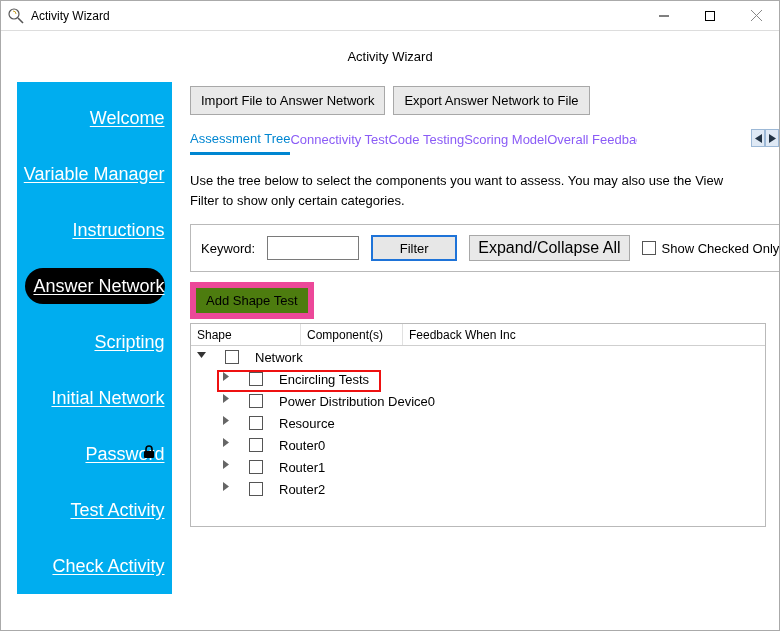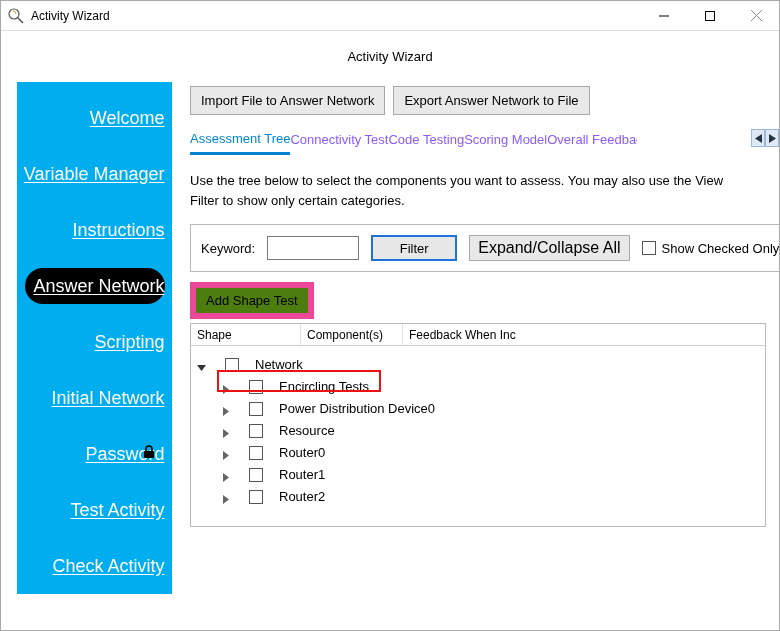--- a/index.html
+++ b/index.html
@@ -193,21 +193,21 @@
     height: 100%;
     display: flex; align-items: center;
   }
   .col.c1 { width: 246px; }
   .col.c2 { width: 110px; }
   .col.c3 { width: 102px; }
   .col.c4 { flex: 1; white-space: nowrap; overflow: hidden; border-right: none;}
   .sort-caret { margin-left: 2px; font-size: 9px; position: relative; top: -4px;}
   .tg-body { padding: 4px 0 0 6px; }
   .node {
-    display: flex; align-items: flex-end;
+    display: flex; align-items: flex-start;
     height: 22px;
     font-size: 13px;
     gap: 16px;
     padding-left: 0;
   }
   .node .disclosure {
     width: 12px; text-align: center; color: #555; font-size: 11px;
     cursor: pointer;
   }
   .node .ncheck { width: 14px; height: 14px; border: 1px solid #555; background:#fff; }

